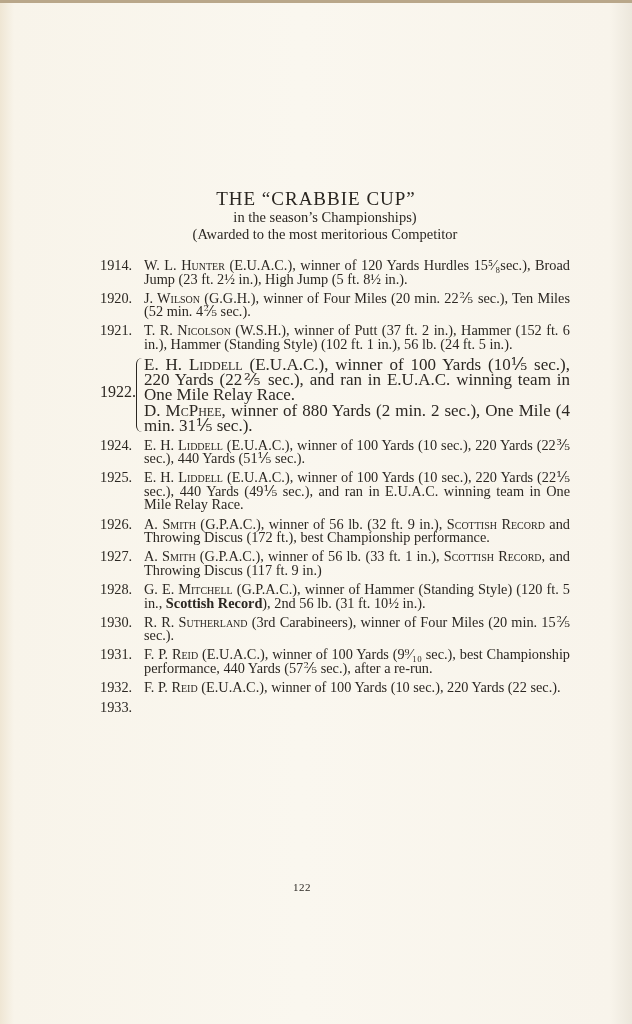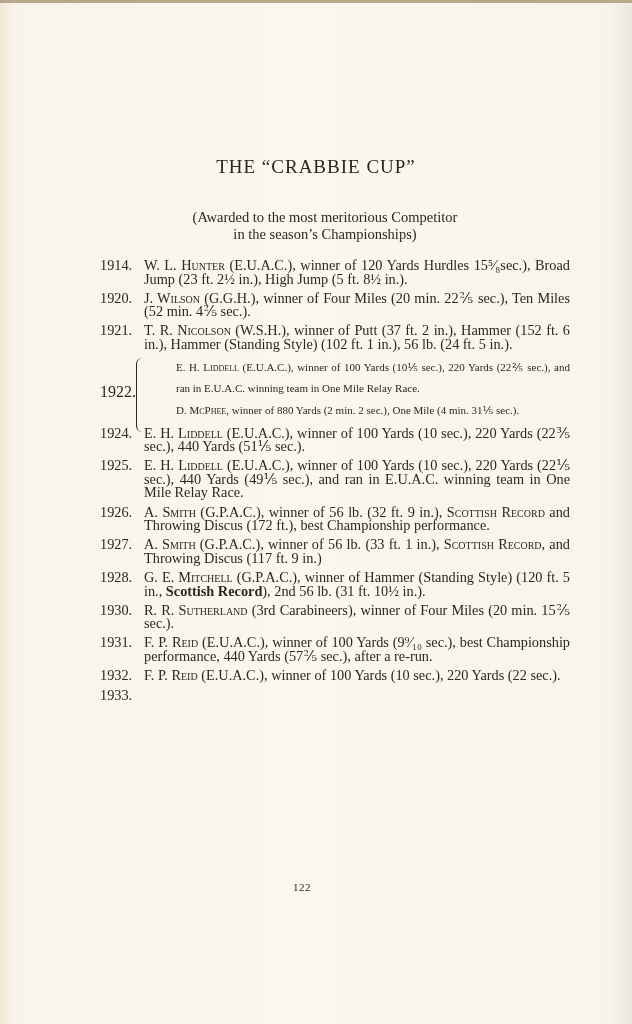--- a/index.html
+++ b/index.html
@@ -9,53 +9,53 @@
     font-family: "Liberation Serif", "DejaVu Serif", serif;
     color: #2b2722;
     position: relative;
   }
   .page {
     position: absolute; left: 0; top: 0; width: 632px; height: 1024px;
     background: linear-gradient(90deg, #efe6d4 0px, #f8f4ea 14px, #faf7ef 300px, #f8f4eb 610px, #ece7dc 632px);
   }
   .topedge { position: absolute; left: 0; top: 0; width: 632px; height: 3px; background: #b9a78a; }
   .title {
-    position: absolute; top: 156px; left: 0; width: 632px; text-align: center;
+    position: absolute; top: 188px; left: 0; width: 632px; text-align: center;
     font-size: 19px; letter-spacing: 1px; color: #2a2621;
   }
   .subtitle {
     position: absolute; top: 209px; left: 0; width: 632px; text-align: center;
     font-size: 14.5px; line-height: 17px; padding-left: 18px; box-sizing: border-box;
   }
   .entries { position: absolute; left: 100px; top: 259px; width: 470px; }
   .entry { position: relative; font-size: 14.3px; line-height: 13.6px; margin-bottom: 5.5px; }
   .year { position: absolute; left: 0; top: 0; width: 42px; }
   .text { margin-left: 44px; text-align: justify; text-align-last: left; }
   .sc { font-variant: small-caps; }
   .b { font-weight: bold; }
   .group { position: relative; margin-bottom: 5.5px; }
   .group .year { top: 26px; }
   .brace {
     position: absolute; left: 36px; top: 1px; width: 6px; height: 74px;
     border-left: 1.2px solid #2b2722; border-radius: 6px 0 0 6px;
   }
   .group .text { margin-left: 44px; }
-  .group .sub { font-size: 11px; line-height: 21px; text-align: justify; text-align-last: left; margin-bottom: 1px; margin-left: 32px; }
+  .group .sub { font-size: 17px; line-height: 15px; text-align: justify; text-align-last: left; margin-bottom: 1px; }
   .pagenum { position: absolute; top: 881px; left: 0; width: 604px; text-align: center; font-size: 11px; letter-spacing: 0.5px; }
 </style>
 </head>
 <body>
 
 <div class="page">
   <div class="topedge"></div>
 
   <div class="title">THE “CRABBIE CUP”</div>
   <div class="subtitle">
+    <div>in the season’s Championships)</div>
     <div>(Awarded to the most meritorious Competitor</div>
-    <div>in the season’s Championships)</div>
   </div>
 
   <div class="entries">
 
     <div class="entry">
       <span class="year">1914.</span>
       <div class="text"><span class="sc">W. L. Hunter</span><span> (E.U.A.C.), winner of 120 Yards Hurdles 15⁵⁄₈sec.), Broad Jump (23 ft. 2½ in.), High Jump (5 ft. 8½ in.).</span></div>
     </div>
     <div class="entry">
       <span class="year">1920.</span>

